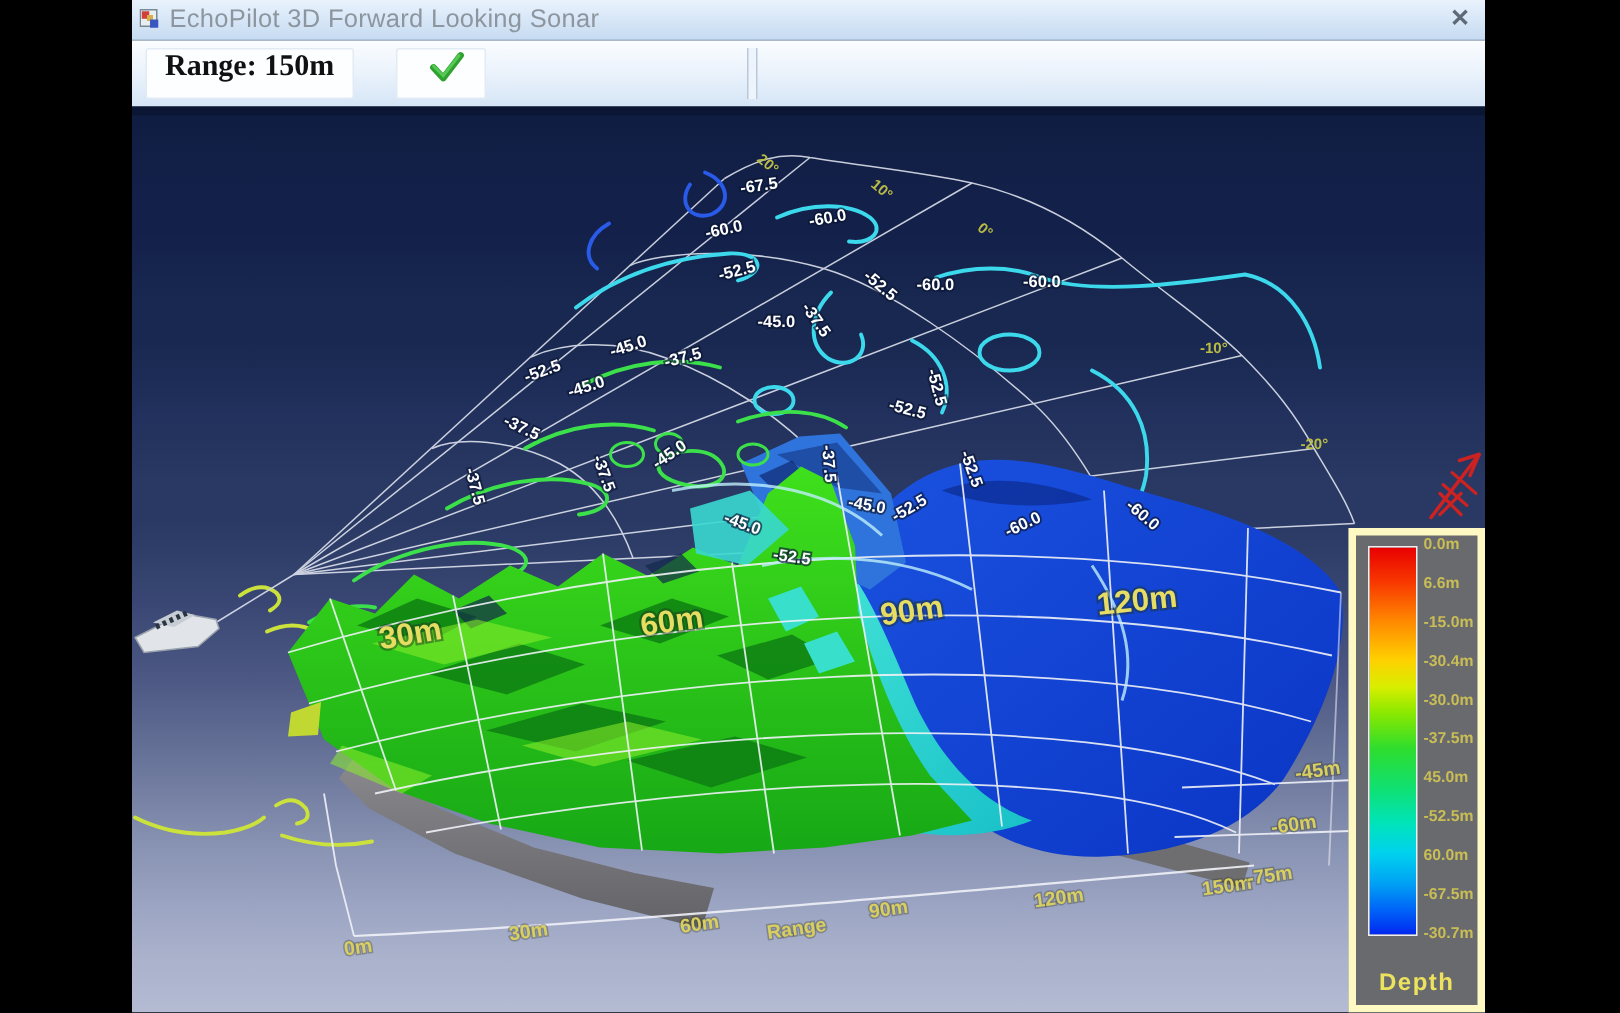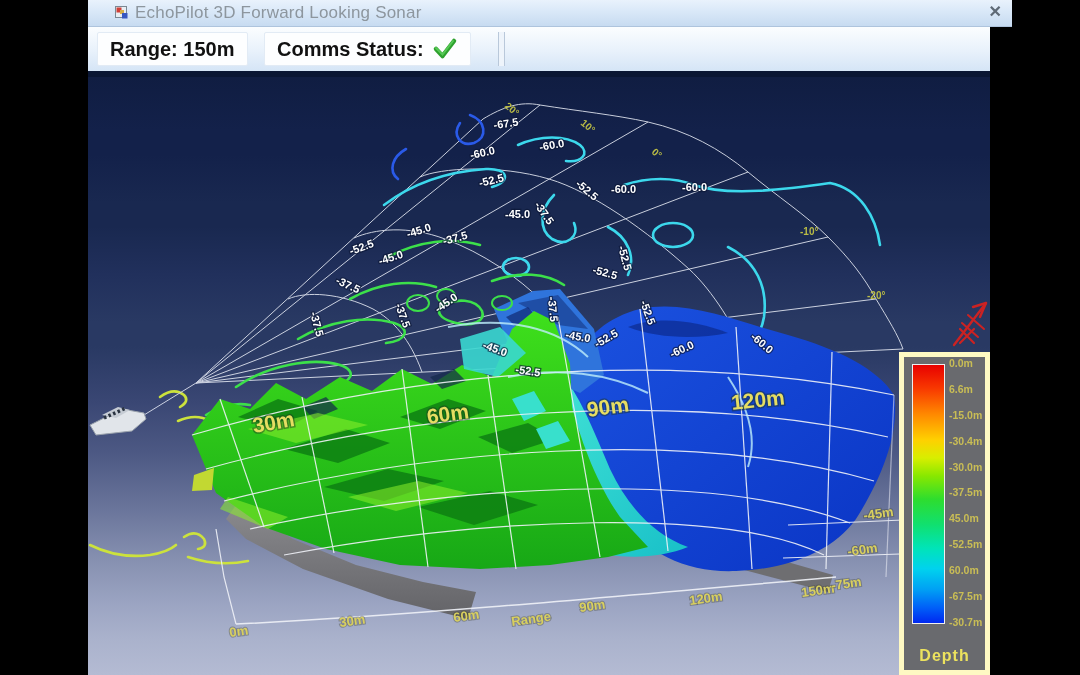--- a/index.html
+++ b/index.html
@@ -2,32 +2,32 @@
 <html><head>
 <meta charset="utf-8">
 <style>
   html,body{margin:0;padding:0;background:#000;width:1080px;height:675px;overflow:hidden;
     font-family:"Liberation Sans",sans-serif;}
   #stage{position:relative;width:1080px;height:675px;background:#000;}
   #app-window{position:absolute;left:88px;top:0;width:902px;height:675px;background:#0d1836;}
   
   #title-bar{position:absolute;left:0;top:0;width:902px;height:26px;
     background:linear-gradient(180deg,#e9f2fc 0%,#d9e8f8 45%,#c7dbf1 100%);
-    border-bottom:1px solid #aec4dd;display:flex;align-items:center;padding-left:22px;}
+    border-bottom:1px solid #aec4dd;display:flex;align-items:center;}
   #app-icon{width:14px;height:14px;margin-left:5px;}
   #window-title{margin-left:6px;font-size:17px;color:#8d969e;letter-spacing:.2px;
     white-space:nowrap;}
   #close-button{position:absolute;right:10px;top:2px;font-size:16px;color:#5e6a76;
     font-weight:bold;cursor:default;}
   
   #toolbar{position:absolute;left:0;top:27px;width:902px;height:44px;
     background:linear-gradient(180deg,#fbfdff 0%,#e8f1fb 55%,#d5e5f6 100%);}
   .tool-box{position:absolute;top:5px;height:32px;background:#fdfeff;border:1px solid #e2ebf5;
-    border-radius:2px;display:flex;align-items:center;padding:0 12px;
-    font-size:20px;font-weight:bold;color:#111;}
+    border-radius:2px;display:flex;align-items:flex-start;padding:0 12px;
+    font-size:20px;font-weight:bold;color:#111;font-family:Liberation Serif, serif;}
   #range-display{left:9px;}
   #comms-status{left:176px;}
   #comms-check{width:26px;height:24px;margin-left:8px;}
   #toolbar-separator{position:absolute;left:410px;top:5px;height:34px;width:5px;
     border-left:1px solid #b9c8da;border-right:1px solid #b9c8da;background:#eef4fb;}
   #toolbar-strip{position:absolute;left:0;top:71px;width:902px;height:6px;background:#0a1633;}
   
   #sonar-viewport{position:absolute;left:0;top:77px;width:902px;height:598px;
     background:linear-gradient(180deg,
       #101d42 0%,#13214a 9%,#13214a 13%,#192850 21%,#192850 25%,#21305c 33%,
@@ -71,21 +71,20 @@
       </svg>
       <span id="window-title">EchoPilot 3D Forward Looking Sonar</span>
       <span id="close-button">✕</span>
     </div>
 
     <div id="toolbar">
       <div id="range-display" class="tool-box">
         <span>Range: 150m</span>
       </div>
       <div id="comms-status" class="tool-box">
-        <span>Comms Status:</span>
         <svg id="comms-check" viewBox="0 0 24 24">
           <path d="M3,12 L9.5,19 L21,4" fill="none" stroke="#2ea12e" stroke-width="4.5" stroke-linecap="round" stroke-linejoin="round"></path>
           <path d="M3,11 L9.5,17.5 L20,4" fill="none" stroke="#55c855" stroke-width="2" stroke-linecap="round"></path>
         </svg>
       </div>
       <div id="toolbar-separator"></div>
     </div>
     <div id="toolbar-strip"></div>
 
     <div id="sonar-viewport">

